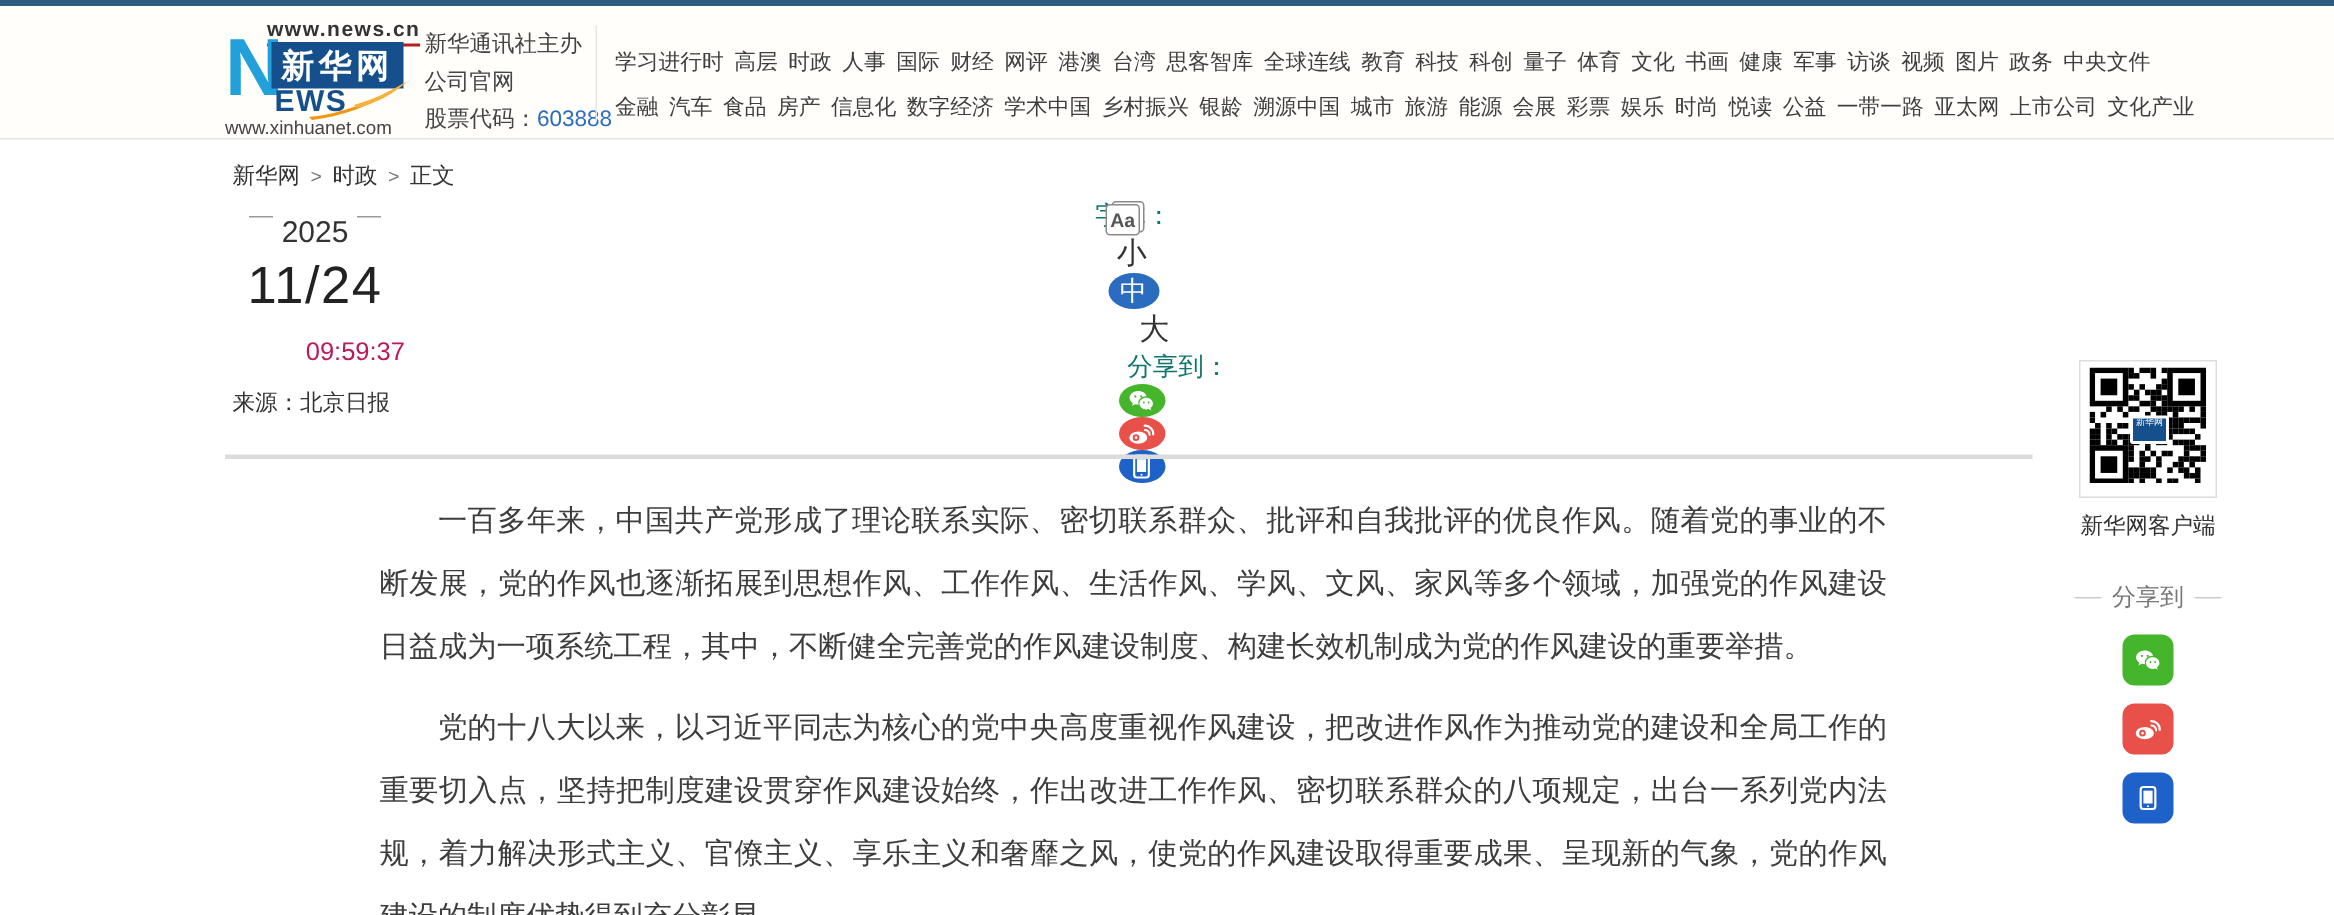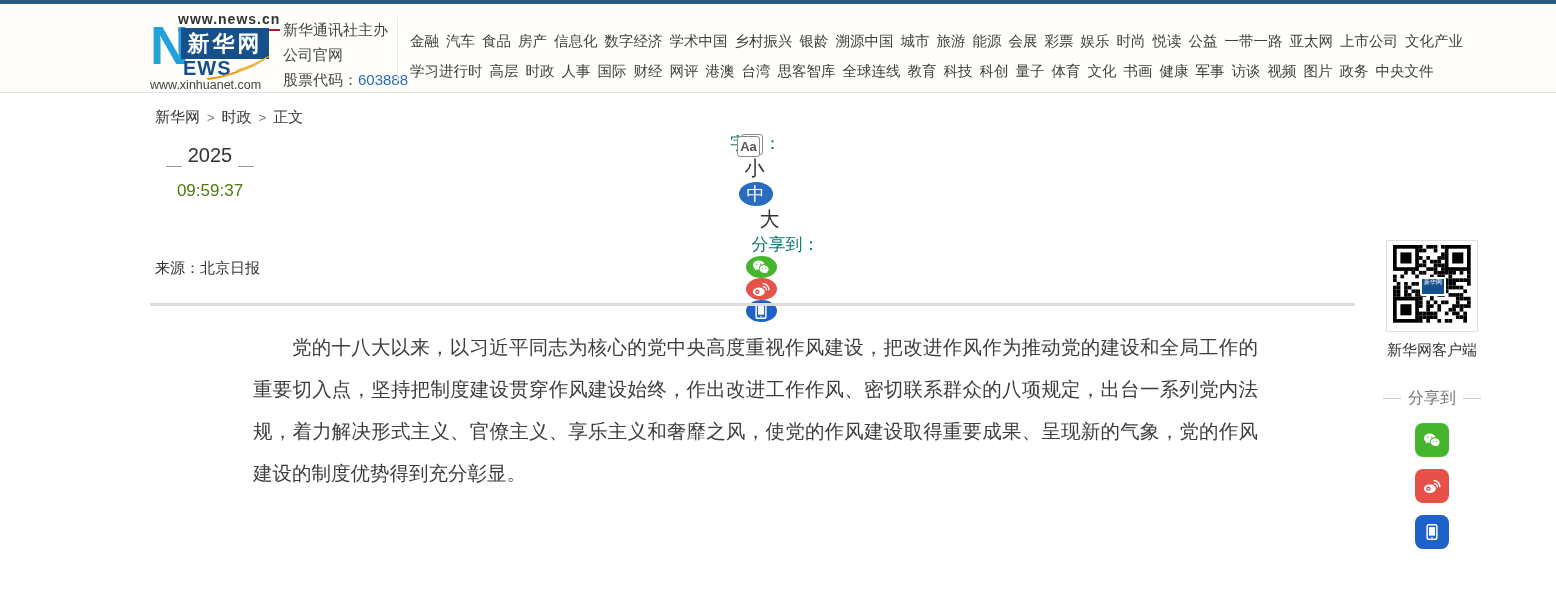--- a/index.html
+++ b/index.html
@@ -26,25 +26,25 @@
   .nav-row { display:flex; flex-wrap:nowrap; gap:7px; height:30px; align-items:center; }
   .nav-row a { font-size:14.5px; color:#3f3f3f; text-decoration:none; white-space:nowrap; cursor:pointer; }
 
   
   .breadcrumb { position:absolute; left:155px; top:108px; font-size:15px; color:#333; }
   .breadcrumb a { color:#333; text-decoration:none; cursor:pointer; }
   .breadcrumb .sep { color:#777; margin:0 7px; font-size:13px; }
 
   
   .datebox { position:absolute; left:150px; top:144px; width:120px; text-align:center; color:#333; }
-  .year-row { display:flex; align-items:flex-end; justify-content:center; gap:6px; }
+  .year-row { display:flex; align-items:flex-start; justify-content:center; gap:6px; }
   .year-row .dash { width:16px; height:1px; background:#9a9a9a; }
   .year { font-size:20px; color:#333; }
   .daynum { font-size:35px; color:#222; margin-top:4px; letter-spacing:1px; }
-  .timestr { font-size:17px; color:#4d7c0f; margin-top:14px; }
+  .timestr { font-size:17px; color:#be185d; margin-top:14px;text-align:right; }
   .source { position:absolute; left:155px; top:259px; font-size:15px; color:#333; white-space:nowrap; }
 
   
   .article-title { position:absolute; left:253px; top:148px; width:1005px; text-align:center; font-size:31px; font-weight:bold; color:#141414; letter-spacing:0.5px; }
   .controls { position:absolute; left:253px; top:208px; width:1005px; height:38px; display:flex; align-items:center; justify-content:center;flex-direction:column; }
   .aa-icon { position:relative; width:30px; height:28px; margin-right:9px; }
   .aa-icon .pg { position:absolute; border:1.5px solid #8a8a8a; border-radius:3px; background:#fff; }
   .aa-icon .pg.back { left:5px; top:2px; width:22px; height:21px; }
   .aa-icon .pg.front { left:1px; top:4px; width:23px; height:21px; font-size:13px; font-weight:bold; color:#555; text-align:center; line-height:19px; }
   .font-label, .share-label { font-size:17px; color:#0f766e; }
@@ -93,45 +93,20 @@
       </svg>
     </div>
     <a class="url-bottom">www.xinhuanet.com</a>
     <div class="org">
       <div>新华通讯社主办</div>
       <div>公司官网</div>
       <div><span>股票代码：</span><span class="stock-code">603888</span></div>
     </div>
     <div class="header-divider"></div>
     <nav class="nav">
-      <div class="nav-row">
-          <a>金融</a>
-          <a>汽车</a>
-          <a>食品</a>
-          <a>房产</a>
-          <a>信息化</a>
-          <a>数字经济</a>
-          <a>学术中国</a>
-          <a>乡村振兴</a>
-          <a>银龄</a>
-          <a>溯源中国</a>
-          <a>城市</a>
-          <a>旅游</a>
-          <a>能源</a>
-          <a>会展</a>
-          <a>彩票</a>
-          <a>娱乐</a>
-          <a>时尚</a>
-          <a>悦读</a>
-          <a>公益</a>
-          <a>一带一路</a>
-          <a>亚太网</a>
-          <a>上市公司</a>
-          <a>文化产业</a>
-        </div>
       <div class="nav-row">
           <a>学习进行时</a>
           <a>高层</a>
           <a>时政</a>
           <a>人事</a>
           <a>国际</a>
           <a>财经</a>
           <a>网评</a>
           <a>港澳</a>
           <a>台湾</a>
@@ -145,31 +120,57 @@
           <a>文化</a>
           <a>书画</a>
           <a>健康</a>
           <a>军事</a>
           <a>访谈</a>
           <a>视频</a>
           <a>图片</a>
           <a>政务</a>
           <a>中央文件</a>
         </div>
+      <div class="nav-row">
+          <a>金融</a>
+          <a>汽车</a>
+          <a>食品</a>
+          <a>房产</a>
+          <a>信息化</a>
+          <a>数字经济</a>
+          <a>学术中国</a>
+          <a>乡村振兴</a>
+          <a>银龄</a>
+          <a>溯源中国</a>
+          <a>城市</a>
+          <a>旅游</a>
+          <a>能源</a>
+          <a>会展</a>
+          <a>彩票</a>
+          <a>娱乐</a>
+          <a>时尚</a>
+          <a>悦读</a>
+          <a>公益</a>
+          <a>一带一路</a>
+          <a>亚太网</a>
+          <a>上市公司</a>
+          <a>文化产业</a>
+        </div>
     </nav>
   </div>
 
   <div class="breadcrumb"><a>新华网</a><span class="sep">&gt;</span><a>时政</a><span class="sep">&gt;</span><a>正文</a></div>
 
   <div class="datebox">
     <div class="year-row">
       <span class="dash"></span>
       <span class="year">2025</span>
       <span class="dash"></span>
     </div>
+    <div class="daynum">11/24</div>
     <div class="timestr">09:59:37</div>
   </div>
   <div class="source"><span>来源：</span><span>北京日报</span></div>
 
 
   <div class="controls">
     <span class="aa-icon">
       <span class="pg back"></span>
         <span class="pg front">Aa</span>
     </span>
@@ -202,20 +203,21 @@
           <rect x="10" y="6" width="16" height="24" rx="3" fill="none" stroke="#fff" stroke-width="2.4"></rect>
           <rect x="13" y="10" width="10" height="14" fill="#fff"></rect>
           <circle cx="18" cy="27" r="1.2" fill="#fff"></circle>
         </svg>
       </span>
   </div>
 
   <div class="rule"></div>
 
   <div class="article-body">
+      <p>一百多年来，中国共产党形成了理论联系实际、密切联系群众、批评和自我批评的优良作风。随着党的事业的不断发展，党的作风也逐渐拓展到思想作风、工作作风、生活作风、学风、文风、家风等多个领域，加强党的作风建设日益成为一项系统工程，其中，不断健全完善党的作风建设制度、构建长效机制成为党的作风建设的重要举措。</p>
       <p>党的十八大以来，以习近平同志为核心的党中央高度重视作风建设，把改进作风作为推动党的建设和全局工作的重要切入点，坚持把制度建设贯穿作风建设始终，作出改进工作作风、密切联系群众的八项规定，出台一系列党内法规，着力解决形式主义、官僚主义、享乐主义和奢靡之风，使党的作风建设取得重要成果、呈现新的气象，党的作风建设的制度优势得到充分彰显。</p>
     </div>
 
   <aside class="sidebar">
     <div class="qr-box">
       <span id="qr-target"><svg width="77.7" height="77.7">
             <rect x="25.900000000000002" y="0" width="3.7" height="3.7" fill="#000"></rect>
             <rect x="33.300000000000004" y="0" width="3.7" height="3.7" fill="#000"></rect>
             <rect x="37" y="0" width="3.7" height="3.7" fill="#000"></rect>
             <rect x="40.7" y="0" width="3.7" height="3.7" fill="#000"></rect>

